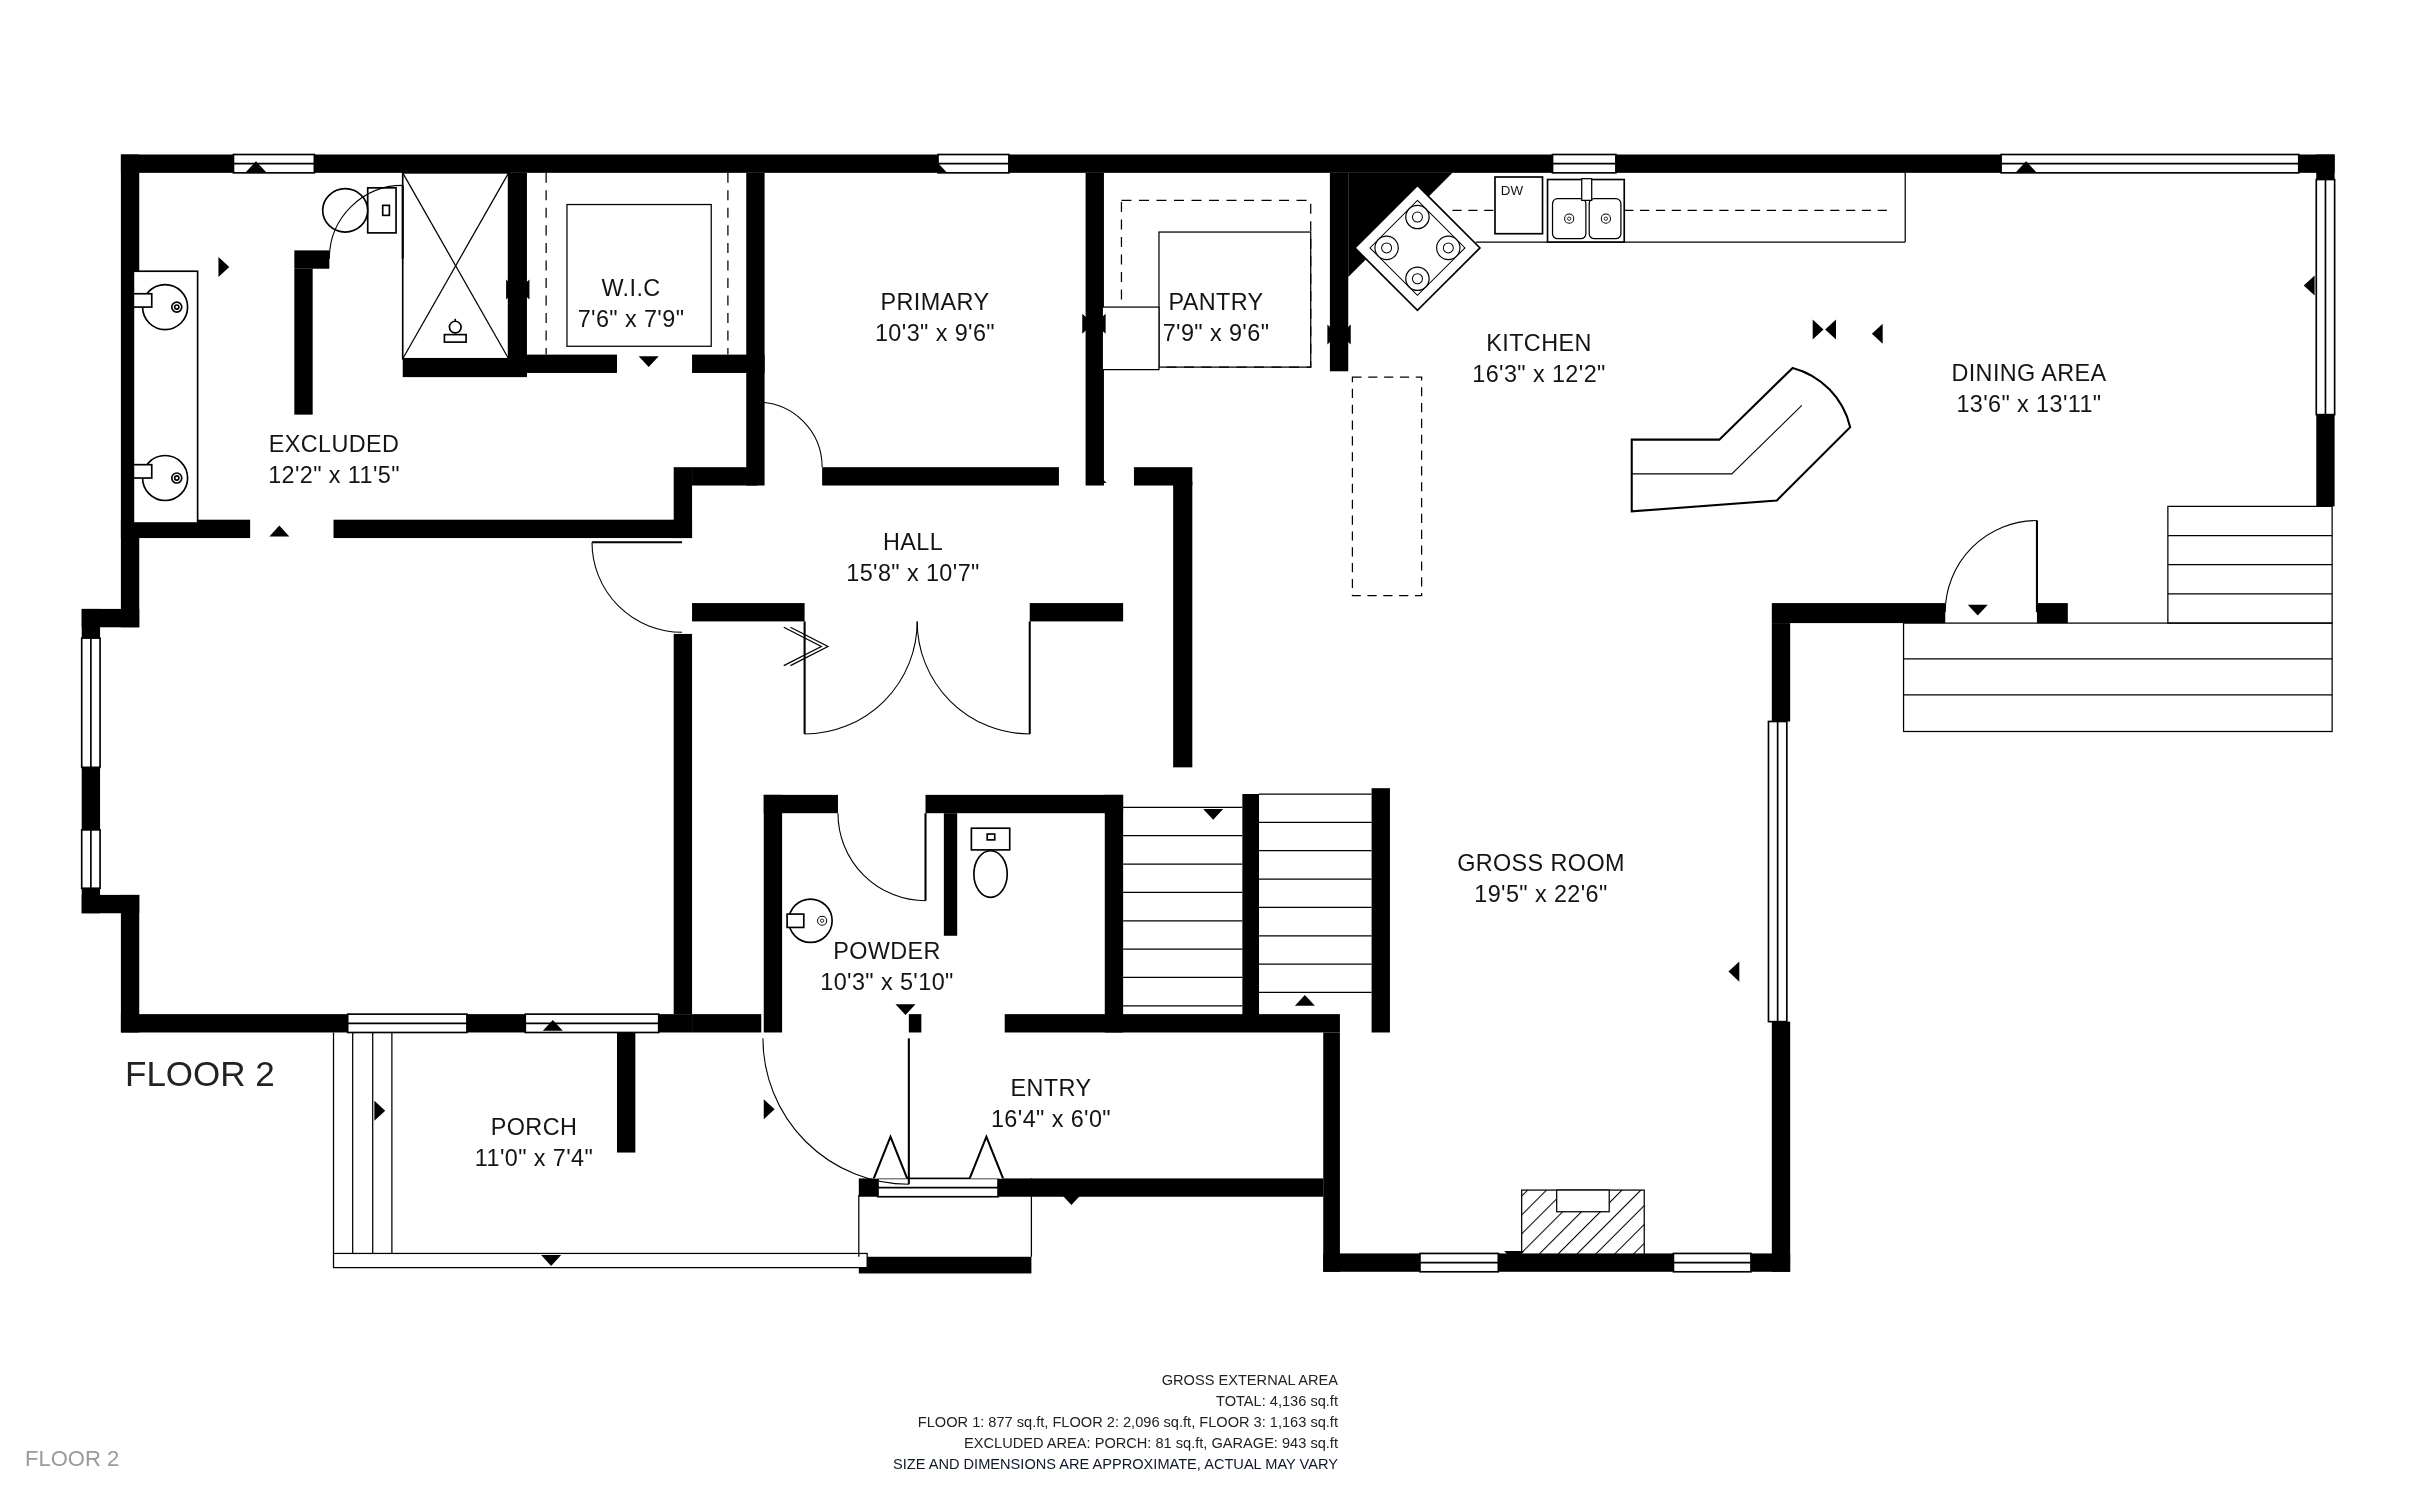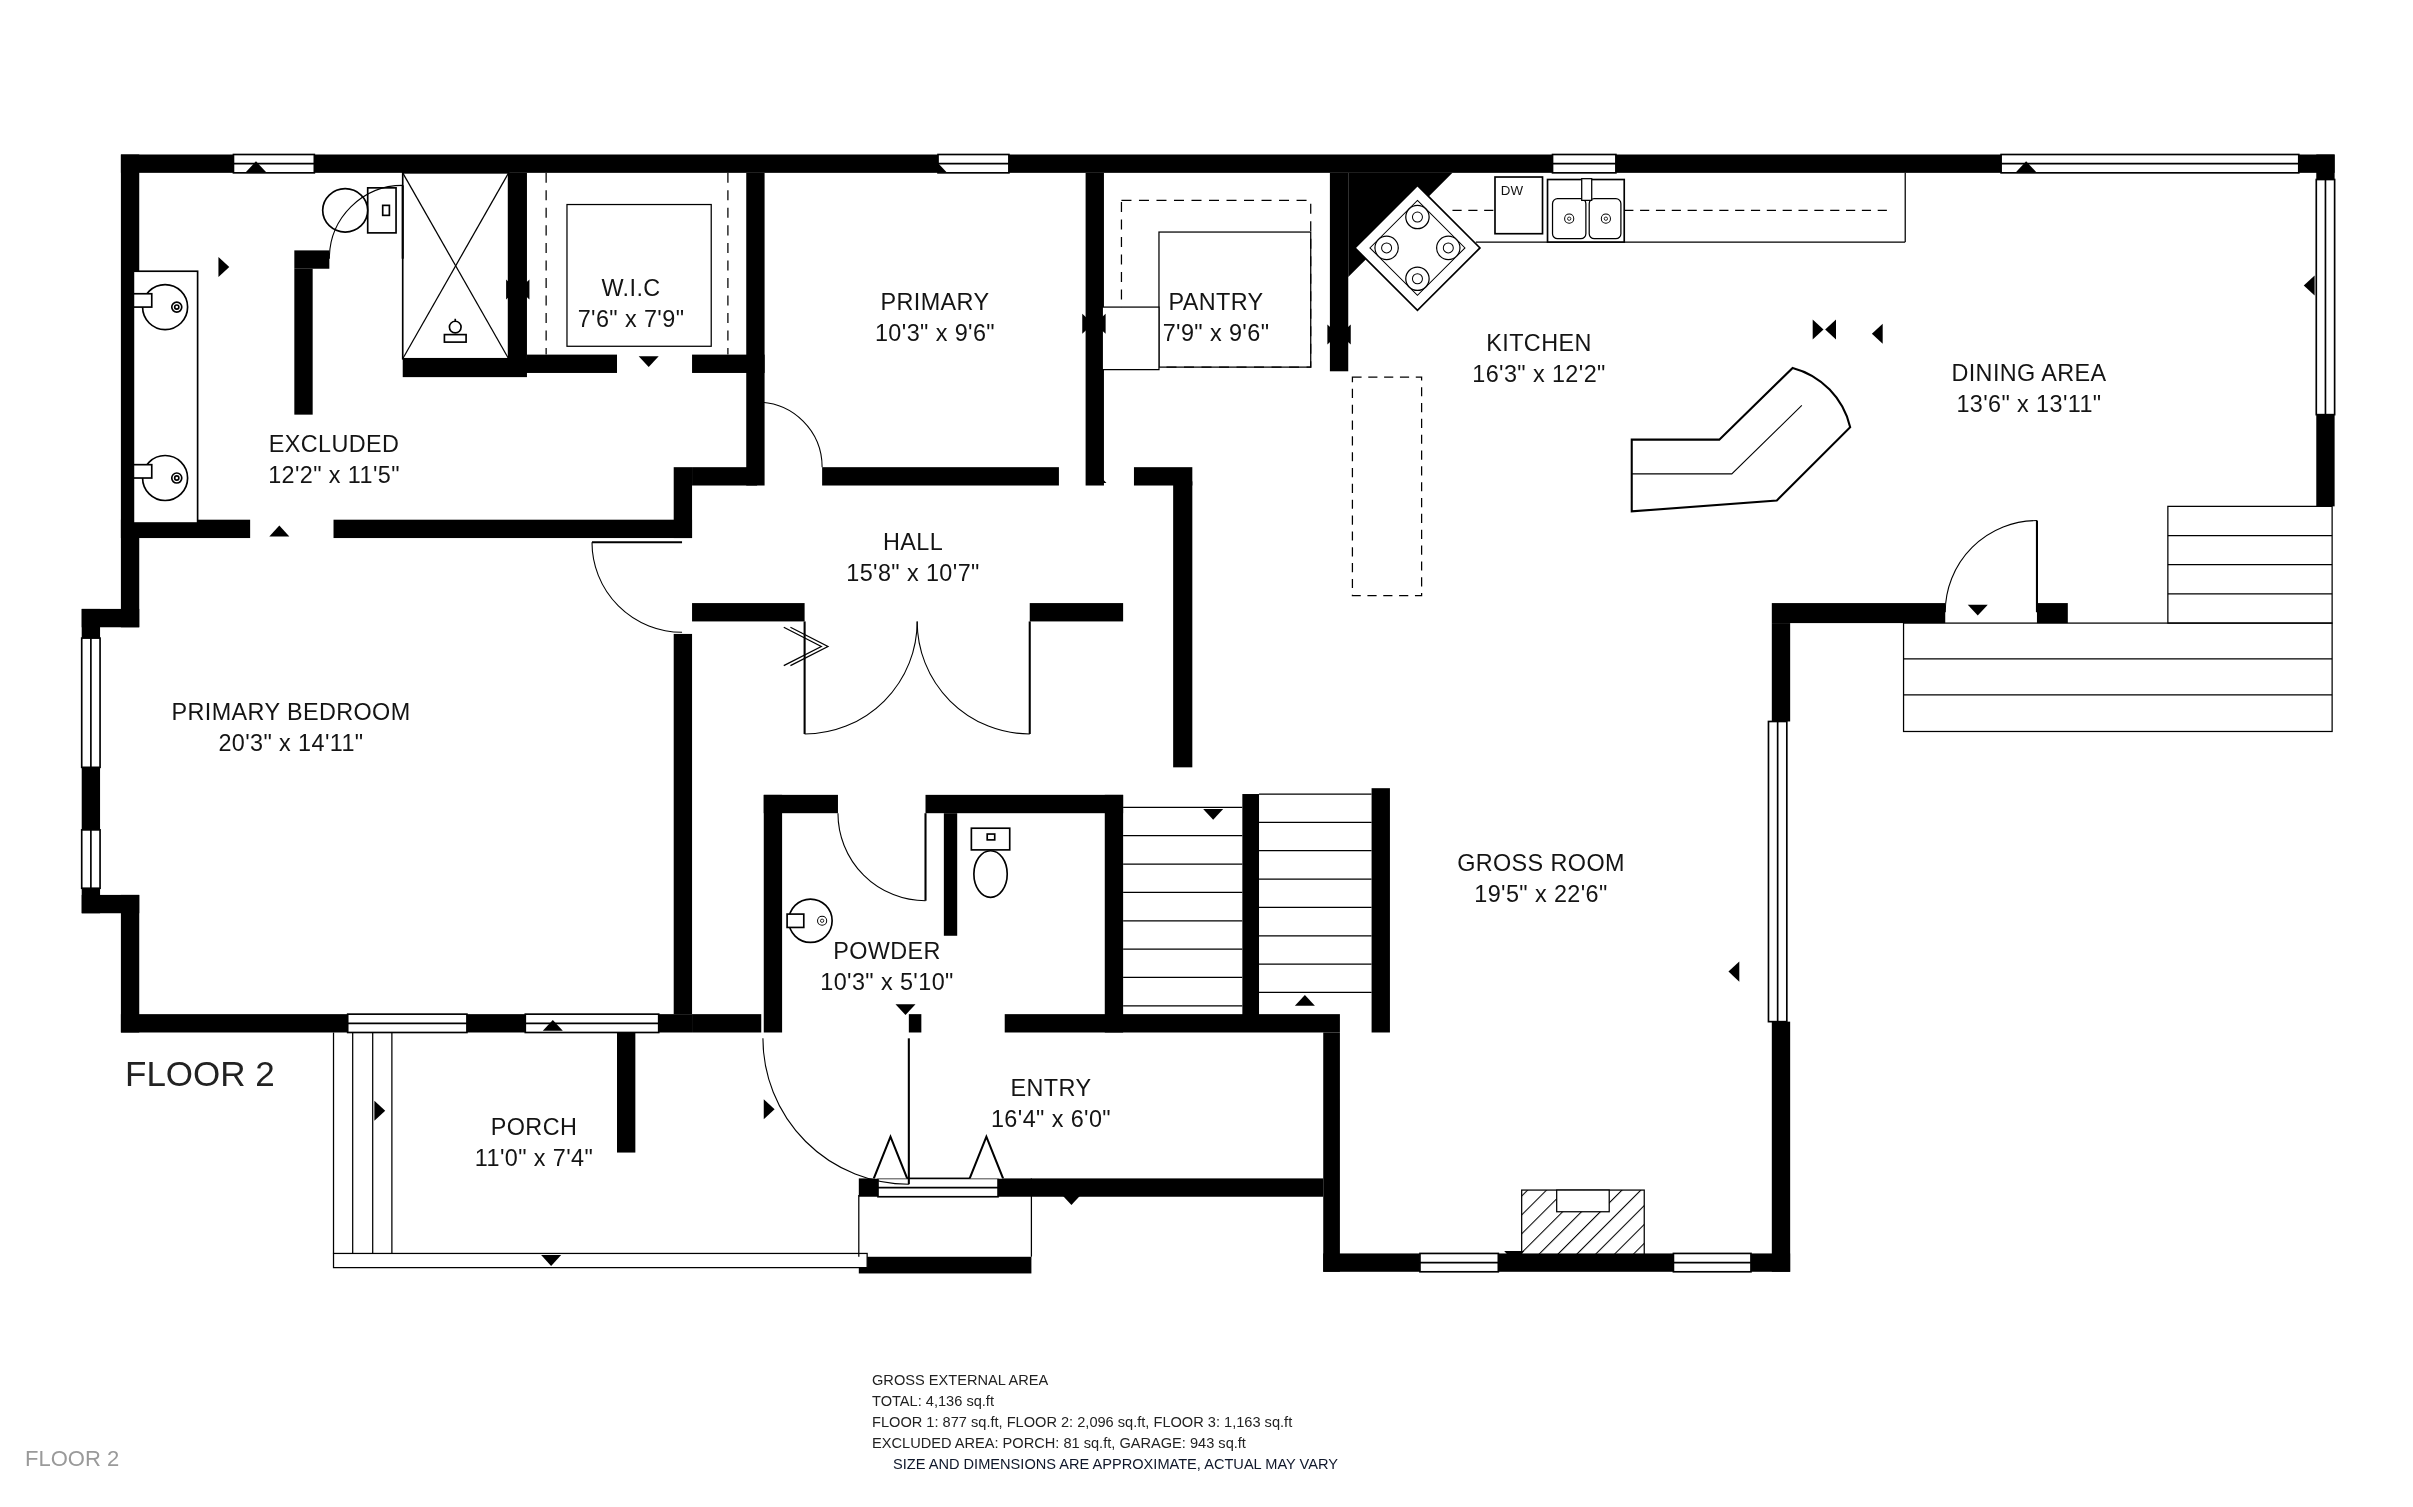--- a/index.html
+++ b/index.html
@@ -5,21 +5,21 @@
   html,body{margin:0;padding:0;background:#ffffff;}
   .page{position:relative;width:2413px;height:1508px;background:#fff;overflow:hidden;
         font-family:"Liberation Sans",sans-serif;color:#111;}
   .plan-svg{position:absolute;left:0;top:0;}
   .plan-title{position:absolute;left:60px;top:11.7px;font-size:63px;letter-spacing:-0.8px;color:#000;white-space:nowrap;}
   .room-label{position:absolute;transform:translate(-50%,-50%);text-align:center;
               font-size:23.4px;line-height:31px;letter-spacing:0.4px;color:#141414;white-space:nowrap;}
   .floor-big{position:absolute;left:125px;top:1054px;font-size:35px;color:#222;}
   .floor-small{position:absolute;left:25px;top:1446px;font-size:22px;color:#9a9a9a;}
   .footer{position:absolute;left:1105px;top:1370px;transform:translateX(-50%);
-          text-align:left;font-size:14.6px;line-height:21px;color:#222;white-space:nowrap;}
+          text-align:right;font-size:14.6px;line-height:21px;color:#222;white-space:nowrap;}
   .footer .muted{color:#0f172a;margin-left:21px;}
 </style>
 </head>
 <body>
 
 <div class="page">
 
 <svg class="plan-svg" width="2413" height="1508" viewBox="0 0 2894 1808" xmlns="http://www.w3.org/2000/svg">
   <defs>
     <pattern id="hatch" width="16" height="16" patternTransform="rotate(45)" patternUnits="userSpaceOnUse">
@@ -384,24 +384,20 @@
   <span>16'3" x 12'2"</span>
 </div>
 <div class="room-label" style="left:2029px;top:389px">
   <span>DINING AREA</span><br>
   <span>13'6" x 13'11"</span>
 </div>
 <div class="room-label" style="left:913px;top:558px">
   <span>HALL</span><br>
   <span>15'8" x 10'7"</span>
 </div>
-<div class="room-label" style="left:291px;top:728px">
-  <span>PRIMARY BEDROOM</span><br>
-  <span>20'3" x 14'11"</span>
-</div>
 <div class="room-label" style="left:887px;top:967px">
   <span>POWDER</span><br>
   <span>10'3" x 5'10"</span>
 </div>
 <div class="room-label" style="left:1541px;top:879px">
   <span>GROSS ROOM</span><br>
   <span>19'5" x 22'6"</span>
 </div>
 <div class="room-label" style="left:534px;top:1143px">
   <span>PORCH</span><br>

